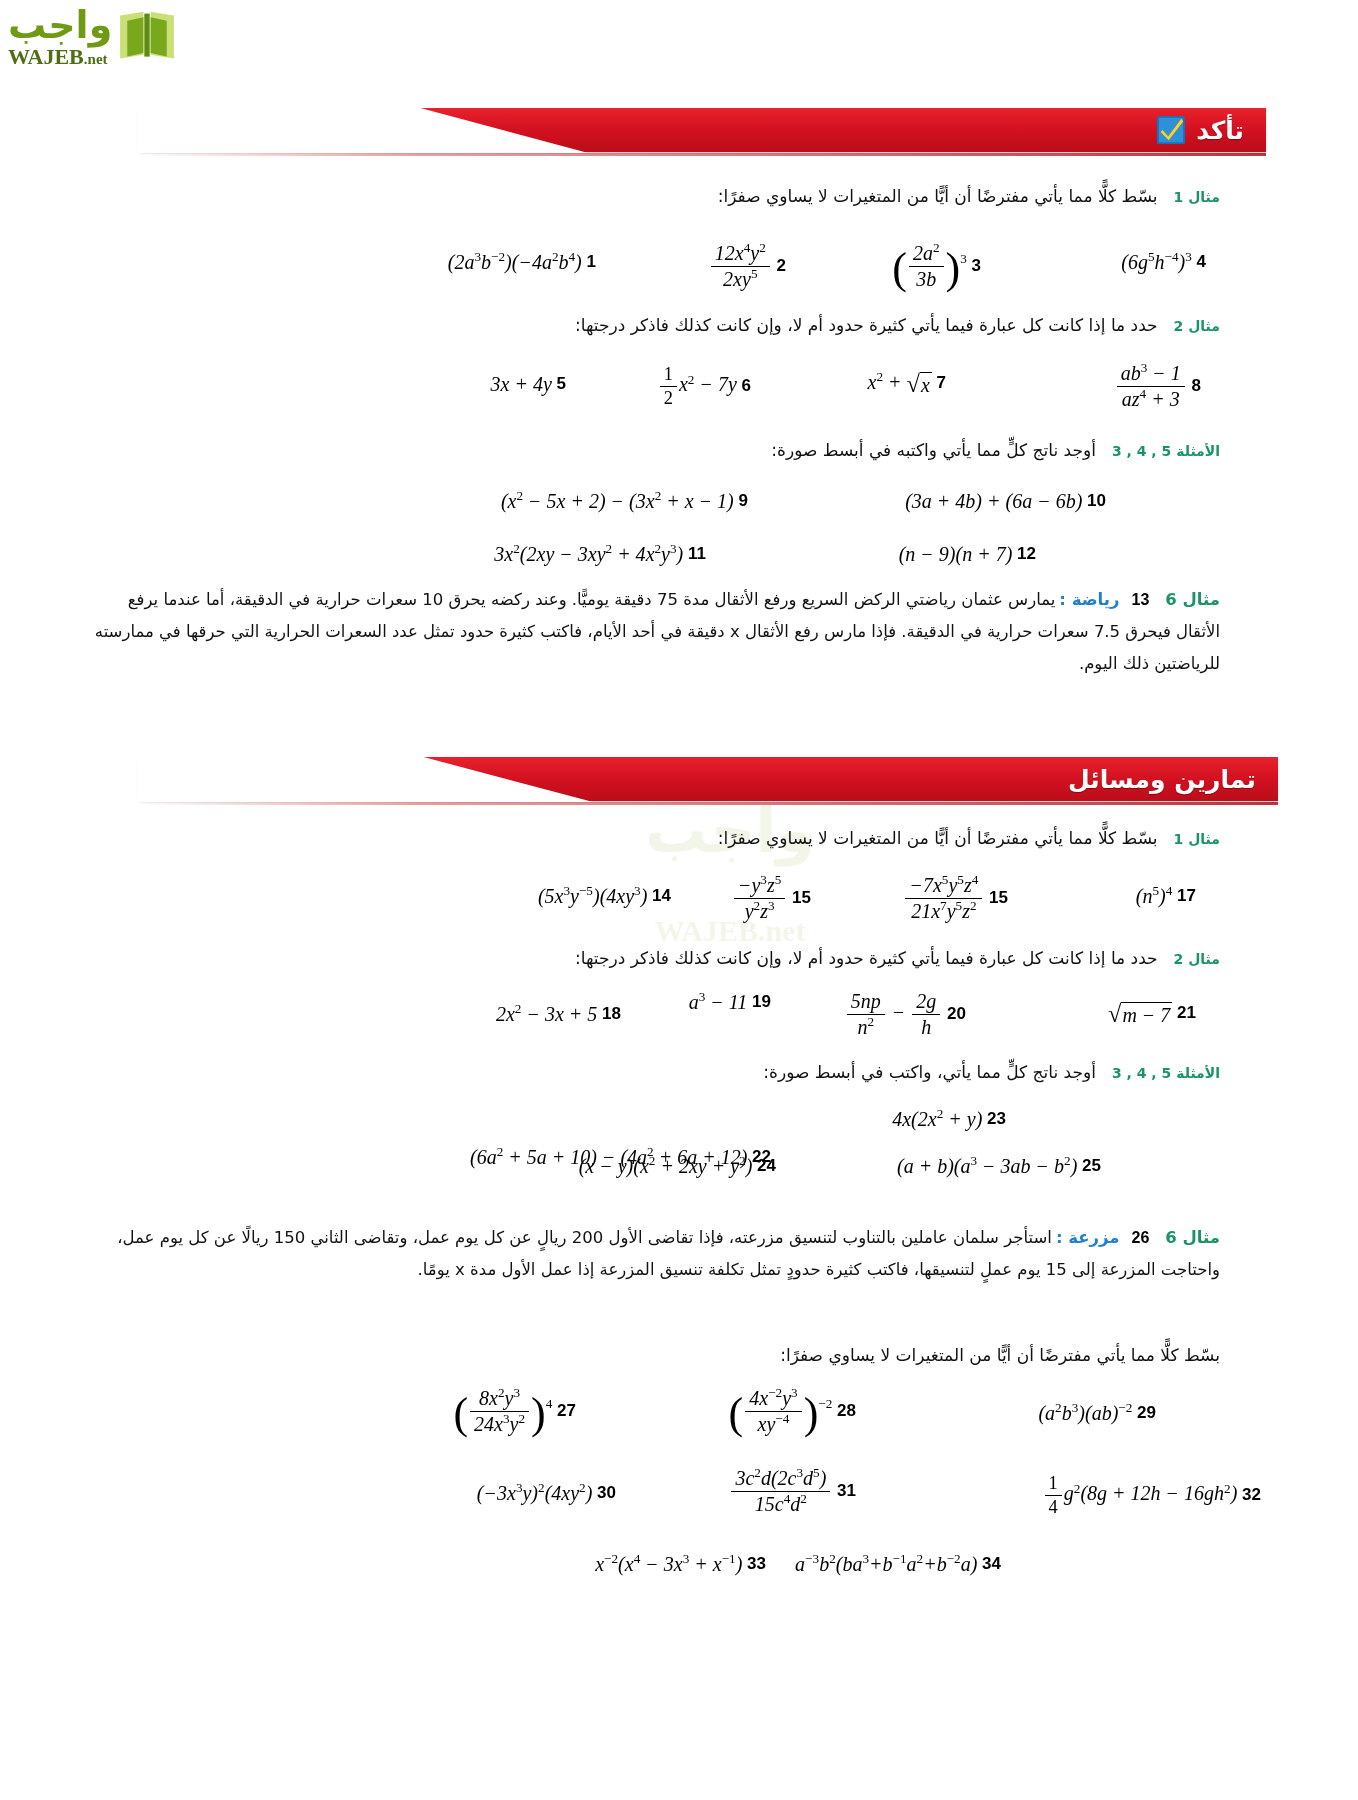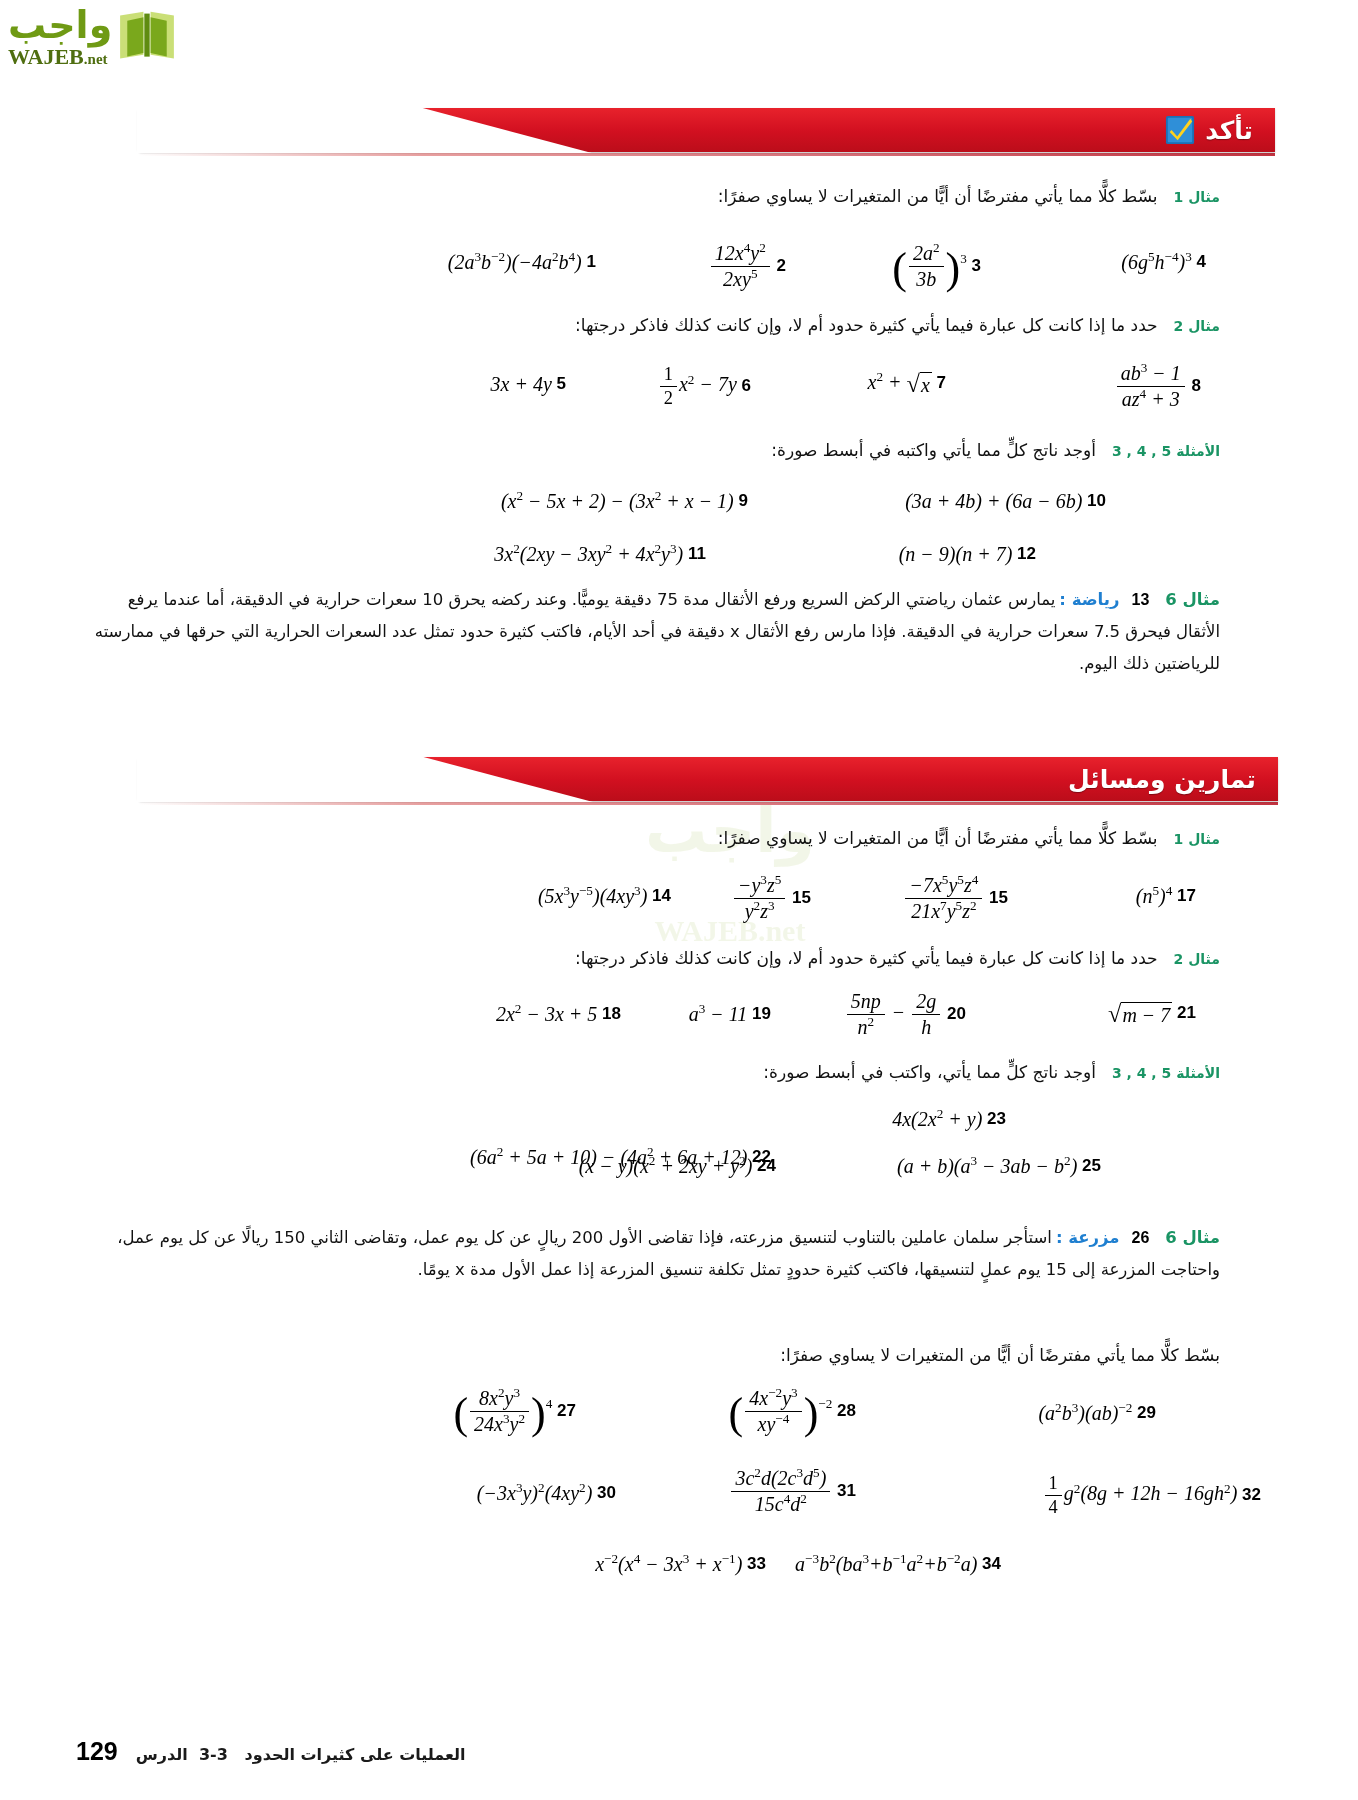--- a/index.html
+++ b/index.html
@@ -218,21 +218,21 @@
   </svg>
 </div>
 
 <div class="wm">
   <div class="wm-ar">واجب</div>
   <div class="wm-en">WAJEB.net</div>
 </div>
 
 <div class="page">
 
-  <div class="banner-wrap" style="left:138px; right:83px; top:108px;">
+  <div class="banner-wrap" style="left:138px; right:92px; top:108px;">
     <div class="banner">
       <div class="banner-inner">
         <span class="banner-title">تأكد</span>
         <svg class="check-icon" viewBox="0 0 32 32">
           <rect x="1" y="1" width="30" height="30" rx="2" fill="#1c6fb5"></rect>
           <rect x="3" y="3" width="26" height="26" rx="1" fill="#2f8fd8"></rect>
           <path d="M7 16 L13 23 L27 4 L29 7 L13.5 27 L5 18 Z" fill="#ffd21e"></path>
         </svg>
       </div>
     </div>
@@ -369,21 +369,21 @@
 
   <div class="ex-head" style="right:138px; top:948px;">
     <span class="ex-label">مثال 2</span>
     <span class="ex-prompt">حدد ما إذا كانت كل عبارة فيما يأتي كثيرة حدود أم لا، وإن كانت كذلك فاذكر درجتها:</span>
   </div>
   <div class="mrow" style="right:0; left:0; top:990px; height:56px;">
     <div class="mitem" style="right:735px; top:12px;">
       <span class="num">18</span>
       <span class="expr">2<span>x</span><sup>2</sup> − 3<span>x</span> + 5</span>
     </div>
-    <div class="mitem" style="right:585px; top:12px;">
+    <div class="mitem" style="right:585px; top:0;">
       <span class="num">19</span>
       <span class="expr"><span>a</span><sup>3</sup> − 11</span>
     </div>
     <div class="mitem" style="right:390px; top:0;">
       <span class="num">20</span>
       <span class="expr">
         <span class="frac"><span class="n">5<span>np</span></span><span class="d"><span>n</span><sup>2</sup></span></span>
         −
         <span class="frac"><span class="n">2<span>g</span></span><span class="d"><span>h</span></span></span>
       </span>
@@ -479,22 +479,14 @@
       <span class="num">33</span>
       <span class="expr"><span>x</span><sup>−2</sup>(<span>x</span><sup>4</sup> − 3<span>x</span><sup>3</sup> + <span>x</span><sup>−1</sup>)</span>
     </div>
     <div class="mitem" style="right:355px; top:4px;">
       <span class="num">34</span>
       <span class="expr"><span>a</span><sup>−3</sup><span>b</span><sup>2</sup>(<span>ba</span><sup>3</sup>+<span>b</span><sup>−1</sup><span>a</span><sup>2</sup>+<span>b</span><sup>−2</sup><span>a</span>)</span>
     </div>
   </div>
 
 
-  <div class="footer">
-    <span class="pg-num">129</span>
-    <span class="footer-txt">
-      <span>العمليات على كثيرات الحدود</span>&nbsp;&nbsp;
-      <span class="footer-lesson">3-3</span>&nbsp;
-      <span>الدرس</span>
-    </span>
-  </div>
 
 </div>
 
 </body></html>

